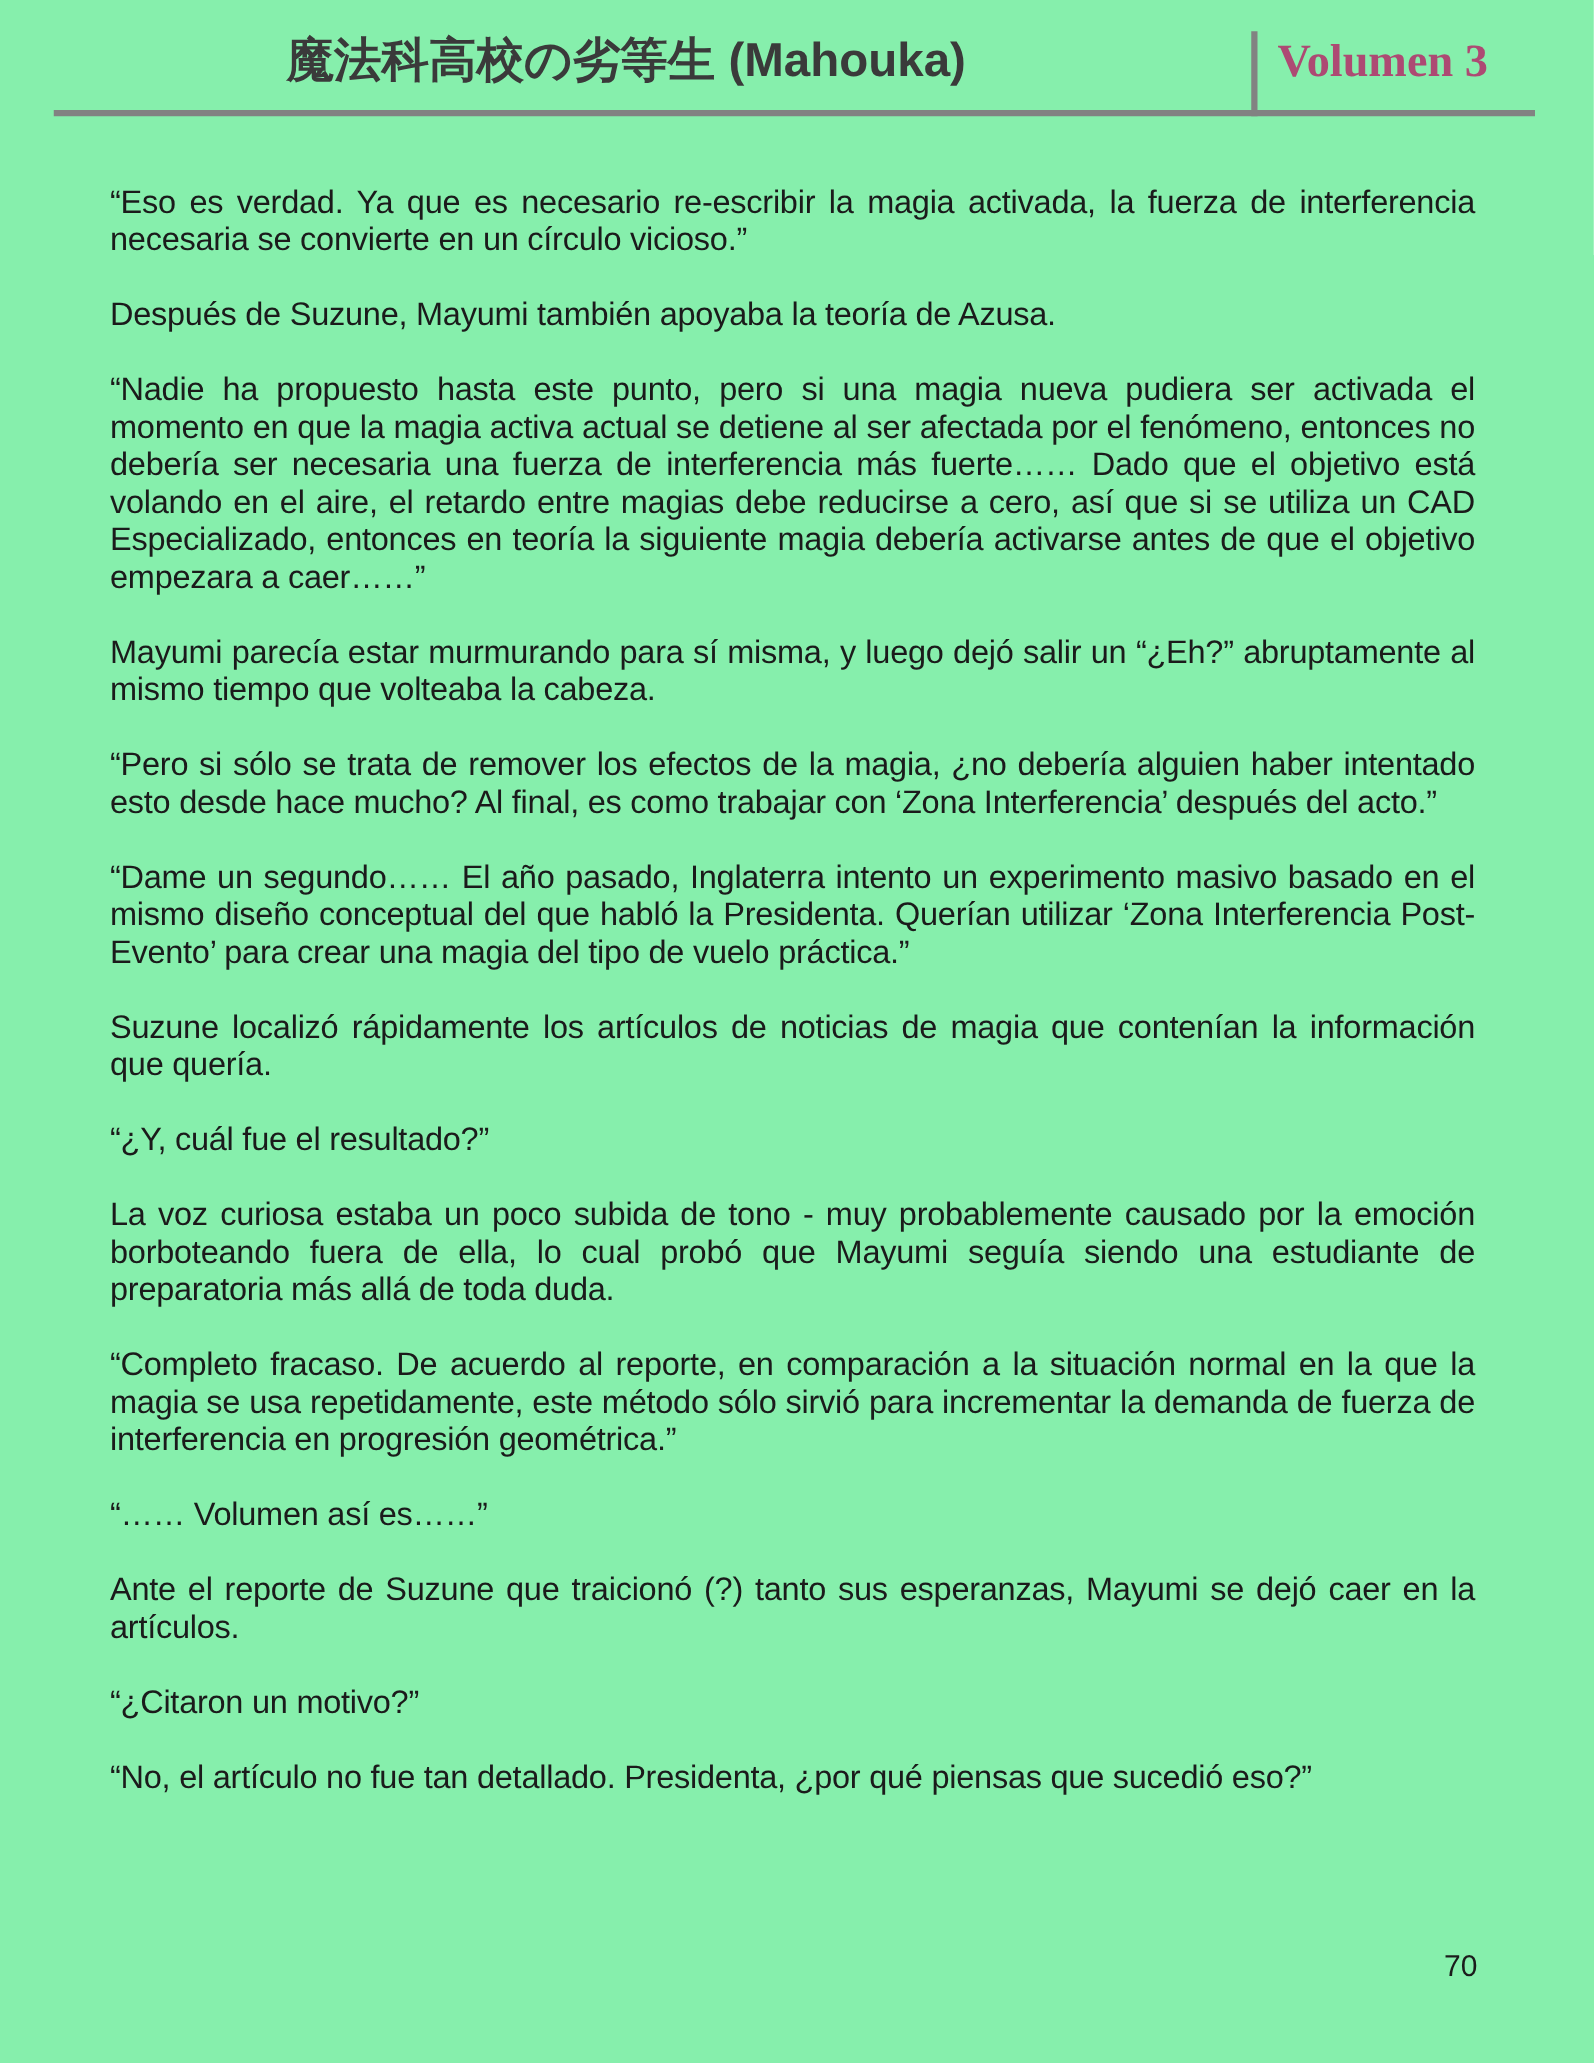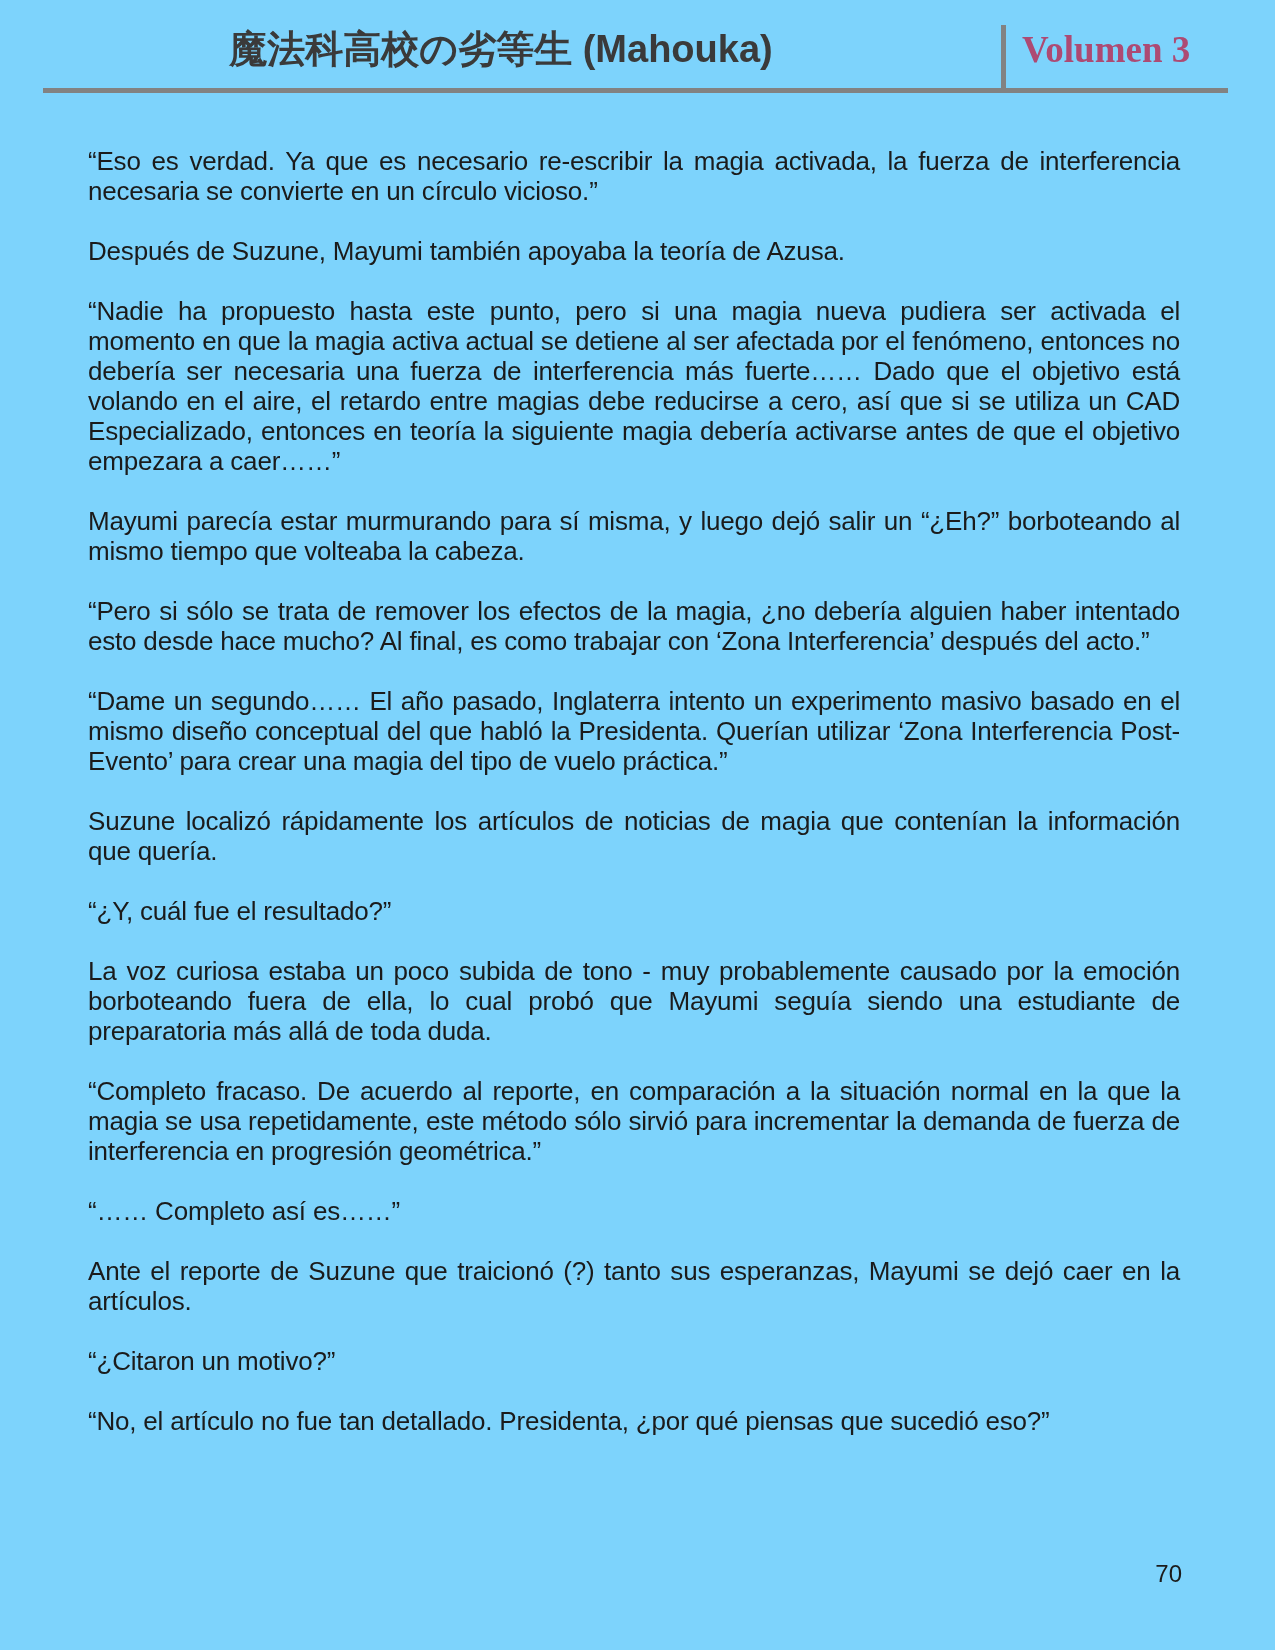--- a/index.html
+++ b/index.html
@@ -7,21 +7,21 @@
   body {
     width: 1275px;
     height: 1650px;
     position: relative;
     overflow: hidden;
     font-family: "Liberation Sans", sans-serif;
   }
   .page {
     position: absolute;
     inset: 0;
-    background: #7dd3fc;
+    background: #86efac;
   }
 
   
   .header { position: absolute; top: 0; left: 0; width: 1275px; height: 100px; }
   .book-title {
     position: absolute;
     left: 0; top: 26px;
     width: 1002px;
     text-align: center;
     font-family: "Liberation Sans", sans-serif;
@@ -94,28 +94,28 @@
     <h1 class="book-title">魔法科高校の劣等生 (Mahouka)</h1>
     <div class="header-vdivider"></div>
     <span class="volume-label">Volumen 3</span>
     <div class="header-rule"></div>
   </header>
 
   <main class="content">
       <p class="para">“Eso es verdad. Ya que es necesario re-escribir la magia activada, la fuerza de interferencia necesaria se convierte en un círculo vicioso.”</p>
       <p class="para">Después de Suzune, Mayumi también apoyaba la teoría de Azusa.</p>
       <p class="para">“Nadie ha propuesto hasta este punto, pero si una magia nueva pudiera ser activada el momento en que la magia activa actual se detiene al ser afectada por el fenómeno, entonces no debería ser necesaria una fuerza de interferencia más fuerte…… Dado que el objetivo está volando en el aire, el retardo entre magias debe reducirse a cero, así que si se utiliza un CAD Especializado, entonces en teoría la siguiente magia debería activarse antes de que el objetivo empezara a caer……”</p>
-      <p class="para">Mayumi parecía estar murmurando para sí misma, y luego dejó salir un “¿Eh?” borboteando al mismo tiempo que volteaba la cabeza.</p>
+      <p class="para">Mayumi parecía estar murmurando para sí misma, y luego dejó salir un “¿Eh?” abruptamente al mismo tiempo que volteaba la cabeza.</p>
       <p class="para">“Pero si sólo se trata de remover los efectos de la magia, ¿no debería alguien haber intentado esto desde hace mucho? Al final, es como trabajar con ‘Zona Interferencia’ después del acto.”</p>
       <p class="para">“Dame un segundo…… El año pasado, Inglaterra intento un experimento masivo basado en el mismo diseño conceptual del que habló la Presidenta. Querían utilizar ‘Zona Interferencia Post-Evento’ para crear una magia del tipo de vuelo práctica.”</p>
       <p class="para">Suzune localizó rápidamente los artículos de noticias de magia que contenían la información que quería.</p>
       <p class="para">“¿Y, cuál fue el resultado?”</p>
       <p class="para">La voz curiosa estaba un poco subida de tono - muy probablemente causado por la emoción borboteando fuera de ella, lo cual probó que Mayumi seguía siendo una estudiante de preparatoria más allá de toda duda.</p>
       <p class="para">“Completo fracaso. De acuerdo al reporte, en comparación a la situación normal en la que la magia se usa repetidamente, este método sólo sirvió para incrementar la demanda de fuerza de interferencia en progresión geométrica.”</p>
-      <p class="para">“…… Completo así es……”</p>
+      <p class="para">“…… Volumen así es……”</p>
       <p class="para">Ante el reporte de Suzune que traicionó (?) tanto sus esperanzas, Mayumi se dejó caer en la artículos.</p>
       <p class="para">“¿Citaron un motivo?”</p>
       <p class="para">“No, el artículo no fue tan detallado. Presidenta, ¿por qué piensas que sucedió eso?”</p>
     </main>
 
   <div class="page-number">70</div>
 
 </div>
 
 </body></html>

